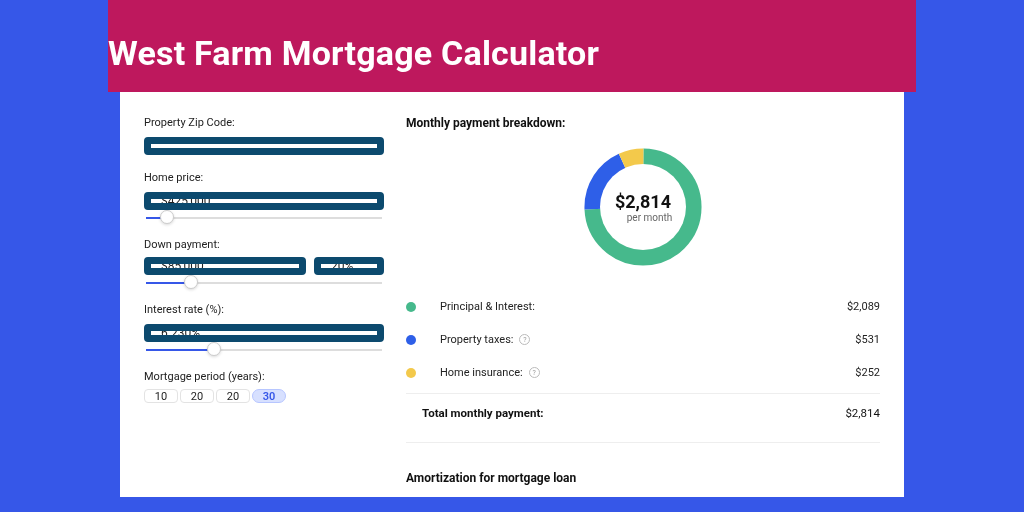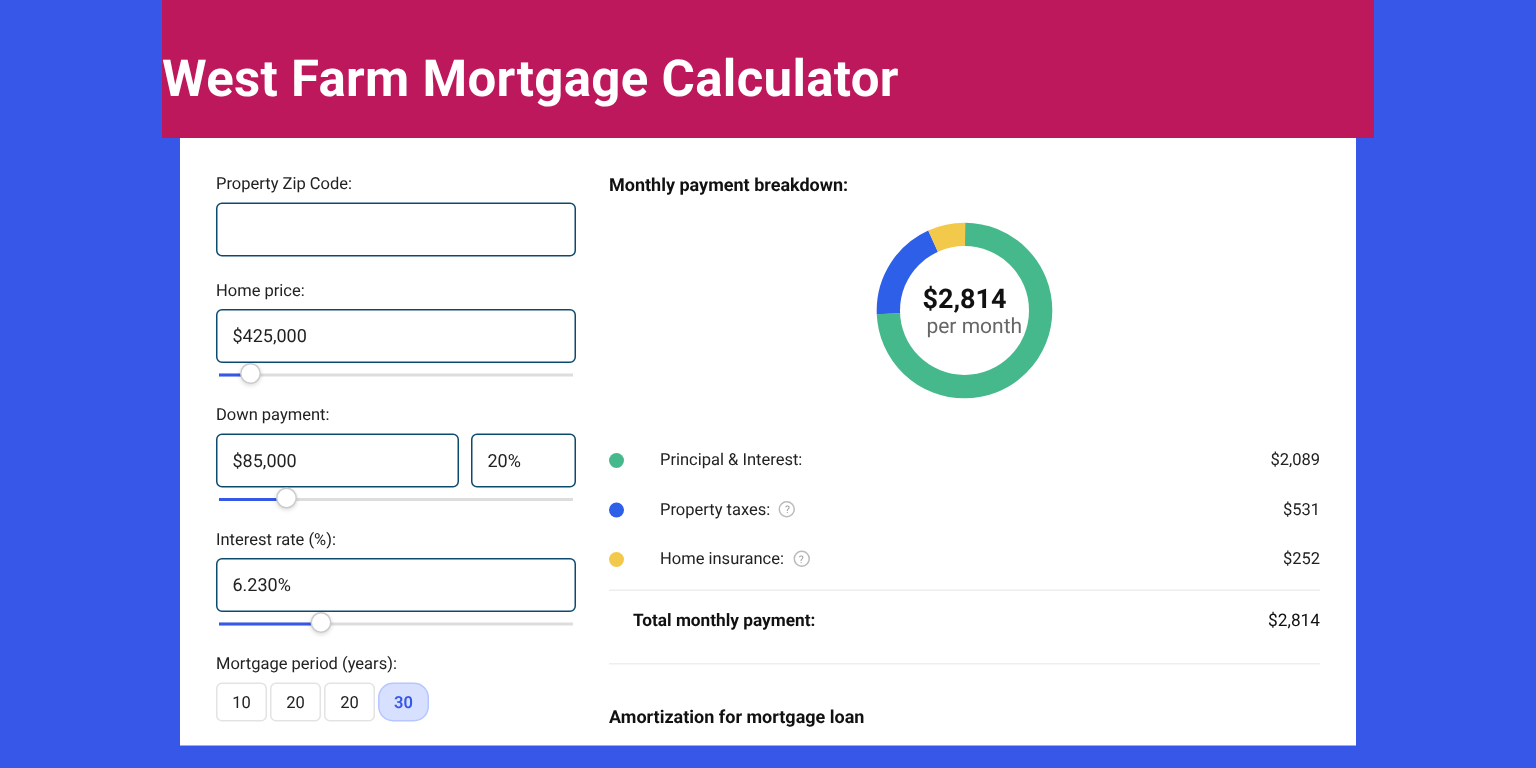--- a/index.html
+++ b/index.html
@@ -3,39 +3,39 @@
 <meta charset="utf-8">
 <style>
   * { box-sizing: border-box; margin: 0; padding: 0; font-family: -apple-system, BlinkMacSystemFont, "Segoe UI", Roboto, Arial, sans-serif; }
   body { width: 1024px; height: 512px; overflow: hidden; background: #3657e8; }
   .banner { background: #be185d; margin: 0 108px; height: 92px; display: flex; align-items: center; justify-content: flex-start; }
   .banner h1 { color: #fff; font-weight: 700; font-size: 34px; letter-spacing: 0.2px; margin-top: 14px; }
   .panel { background: #fff; margin: 0 120px; padding: 24px 24px 0 24px; display: flex; gap: 22px; }
   .left { width: 240px; flex-shrink: 0; }
   .right { flex: 1; }
   .label { font-size: 11px; color: #222; margin-bottom: 6px; }
-  .tinput { width: 100%; border: 1px solid #0c4a6e; border-radius: 4px; height: 36px; padding: 0 10px; font-size: 12px; color: #222; background: #fff; }
+  .tinput { width: 100%; border: 7px solid #0c4a6e; border-radius: 4px; height: 18px; padding: 0 10px; font-size: 12px; color: #222; background: #fff; }
   .filled { background: #fff; }
   .group { margin-bottom: 16px; position: relative; }
   .slider-wrap { position: relative; height: 8px; margin: 4px 2px 0 2px; }
   .slider-track { position: absolute; left: 0; right: 0; top: 3px; height: 2px; background: #ddd; }
   .slider-fill { position: absolute; left: 0; top: 3px; height: 2px; background: #3657e8; }
   .slider-thumb { position: absolute; top: -4px; width: 14px; height: 14px; border-radius: 50%; background: #fff; border: 1px solid #ccc; box-shadow: 0 1px 3px rgba(0,0,0,0.15); transform: translateX(-7px); }
   .row2 { display: flex; gap: 8px; }
   .row2 .tinput:first-child { flex: 1; }
   .row2 .tinput:last-child { width: 70px; }
   .periods { display: flex; gap: 2px; }
-  .period-btn { border: 1px solid #e3e3e3; border-radius: 4px; background: #fff; font-size: 11px; color: #222; width: 34px; height: 26px; display: flex; align-items: center; justify-content: center; cursor: pointer; }
+  .period-btn { border: 1px solid #e3e3e3; border-radius: 4px; background: #fff; font-size: 11px; color: #222; width: 34px; height: 14px; display: flex; align-items: center; justify-content: center; cursor: pointer; }
   .period-btn.active { background: #d7e0ff; border-color: #b7c6ff; color: #3657e8; font-weight: 600; border-radius: 10px; }
   .section-title { font-size: 12px; font-weight: 700; color: #111; margin-bottom: 12px; }
   .donut-wrap { display: flex; justify-content: center; margin: 8px 0 18px 0; }
   .donut { position: relative; width: 130px; height: 130px; }
   .donut-center { position: absolute; inset: 22px; border-radius: 50%; background: #fff; display: flex; flex-direction: column; align-items: center; justify-content: center; }
   .donut-amount { font-size: 18px; font-weight: 700; color: #111; }
-  .donut-sub { font-size: 14px; color: #666; margin-left: 13px; }
+  .donut-sub { font-size: 10px; color: #666; margin-left: 13px; }
   .breakdown-row { display: flex; align-items: center; font-size: 11px; color: #222; padding: 10px 0; }
   .breakdown-row + .breakdown-row { border-top: none; }
   .dot { width: 10px; height: 10px; border-radius: 50%; margin-right: 8px; flex-shrink: 0; }
   .dot.green { background: #46b98c; }
   .dot.blue { background: #2e5fe8; }
   .dot.yellow { background: #f3c94b; }
   .row-label { flex: 1; display: flex; align-items: center; gap: 4px; padding-left: 16px; }
   .info-icon { width: 11px; height: 11px; border: 1px solid #bbb; border-radius: 50%; display: inline-flex; align-items: center; justify-content: center; font-size: 7px; color: #999; margin-left: 2px; }
   .row-val { font-weight: 400; }
   .total-row { display: flex; align-items: flex-start; font-size: 11.5px; font-weight: 700; color: #111; padding: 12px 0 14px 0; border-top: 1px solid #eee; margin-top: 4px; }

